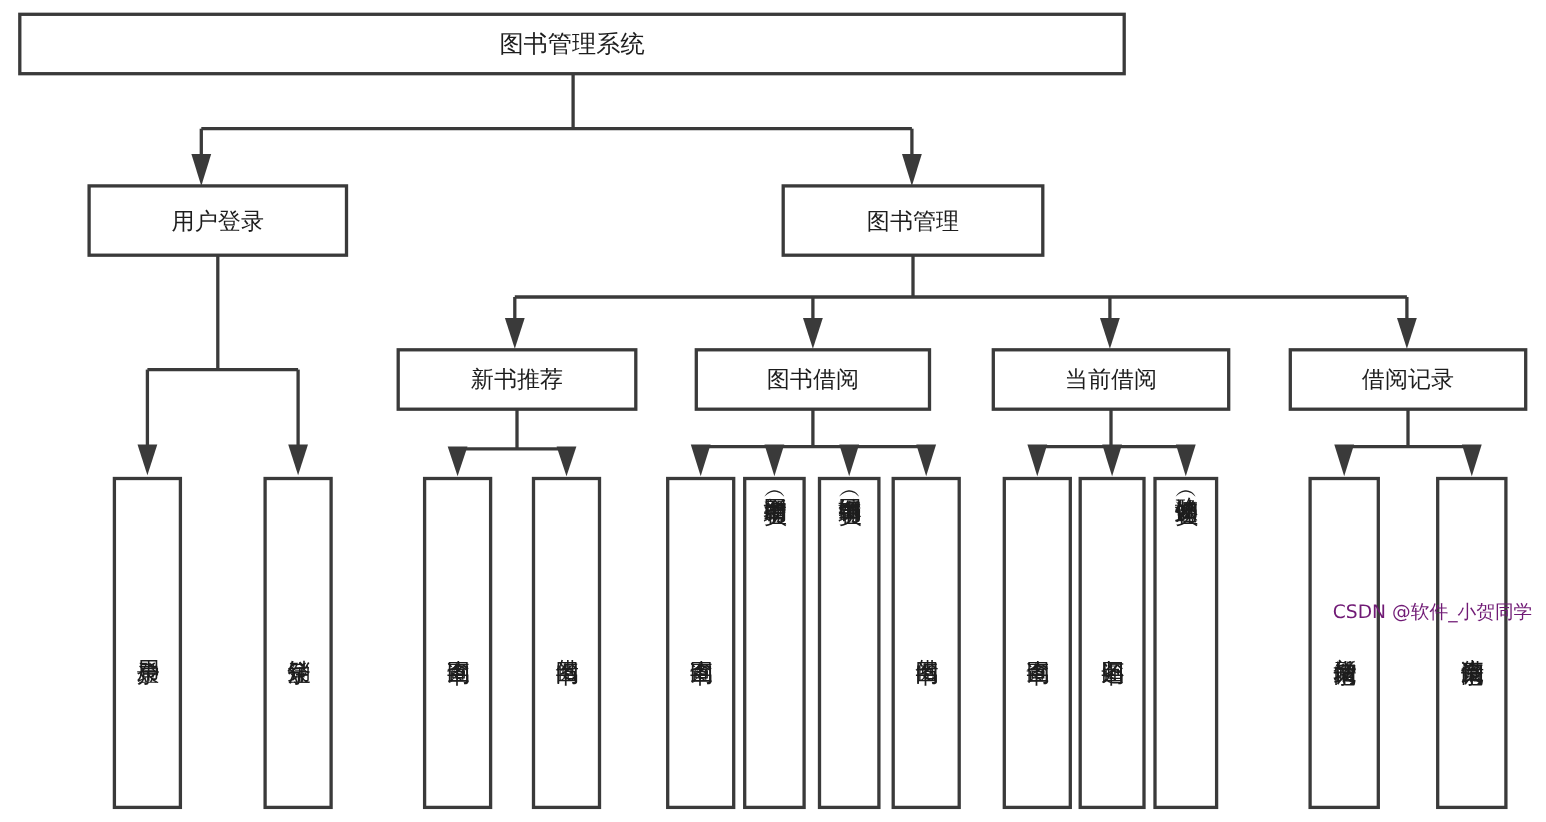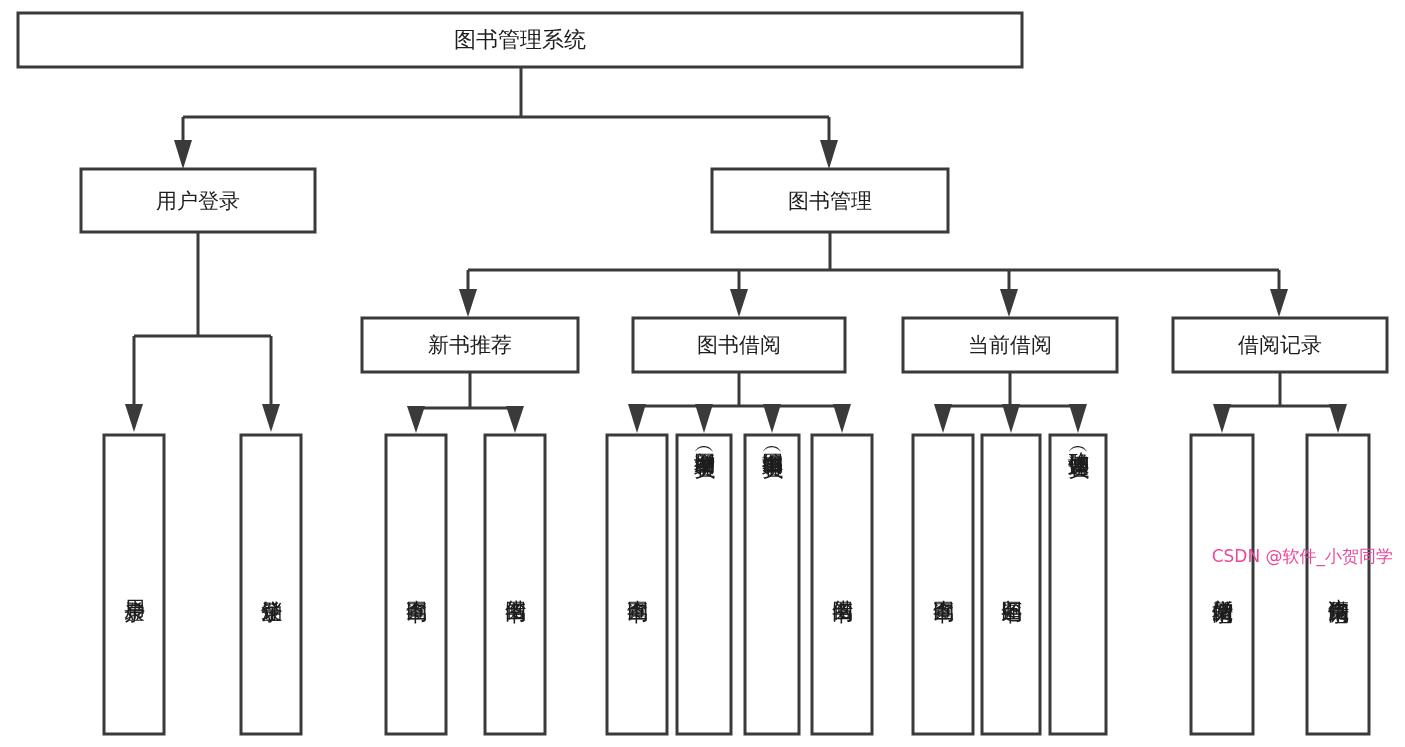--- a/index.html
+++ b/index.html
@@ -76,21 +76,21 @@
     letter-spacing: 1px;
     white-space: nowrap;
     text-align: center;
   }
   .watermark {
     position: absolute;
     right: 12px;
     bottom: 6px;
     font-family: "DejaVu Sans", "Liberation Sans", sans-serif;
     font-size: 17px;
-    color: #ec4899;
+    color: #701a75;
     white-space: nowrap;
     user-select: none;
   }
 </style>
 </head>
 <body>
 
 <div id="diagram-root">
 
   <svg id="tree-svg" viewBox="0 0 1405 747">

